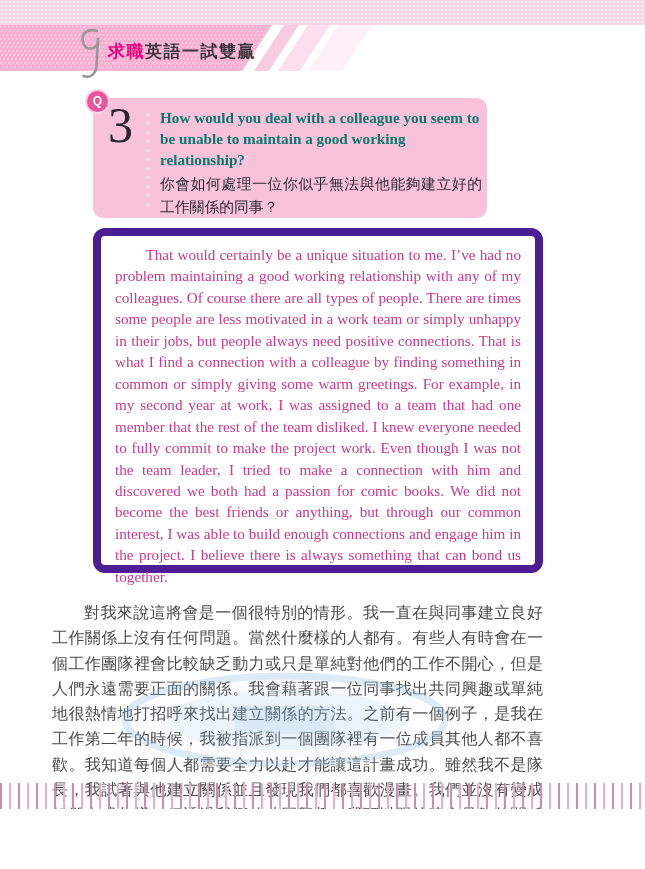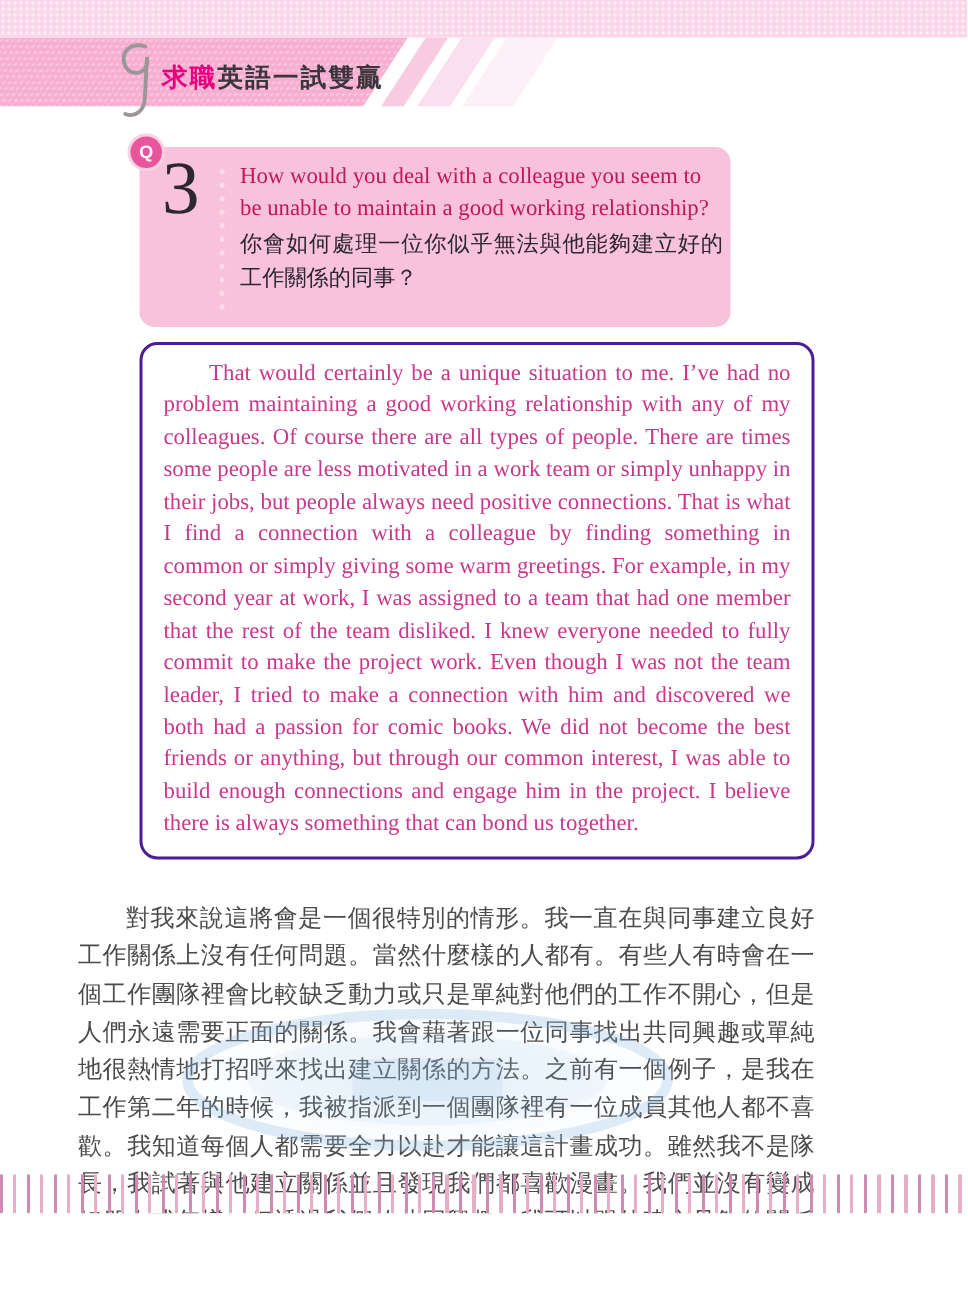--- a/index.html
+++ b/index.html
@@ -47,27 +47,27 @@
     font-size:12px; line-height:21px; text-align:center;
     font-family:"Liberation Sans","DejaVu Sans",sans-serif;
   }
   .q-number { position:absolute; left:15px; top:-2px; font-size:50px; color:#2c2633; }
   .q-divider {
     position:absolute; left:53px; top:12px; bottom:10px; width:4px;
     background-image:radial-gradient(circle,#fbdcea 1.6px, transparent 1.9px);
     background-size:4px 9px;
   }
   .q-text { position:absolute; left:67px; top:9px; width:322px; }
-  .q-en { font-weight:normal; font-size:15.2px; line-height:21px; color:#be185d; }
+  .q-en { font-weight:bold; font-size:15.2px; line-height:21px; color:#0f766e; }
   .q-zh { font-weight:normal; font-size:14.8px; line-height:23px; color:#2c2633; margin-top:3px; text-align:justify; }
 
   
   .answer-box {
     position:absolute; left:93px; top:228px; width:450px; height:345px; box-sizing:border-box;
-    background:#ffffff; border:2px solid #4c1d95; border-radius:12px;
+    background:#ffffff; border:8px solid #4c1d95; border-radius:12px;
   }
   .answer-text {
     margin:8px 14px 0 14px; font-size:15.2px; line-height:21.45px; color:#c8388b;
     text-align:justify; text-indent:2em;
   }
 
   
   .translation {
     position:absolute; left:52px; top:584px; width:491px;
     font-size:16px; line-height:25.3px; color:#4b4b4b; text-align:justify; text-indent:2em;

